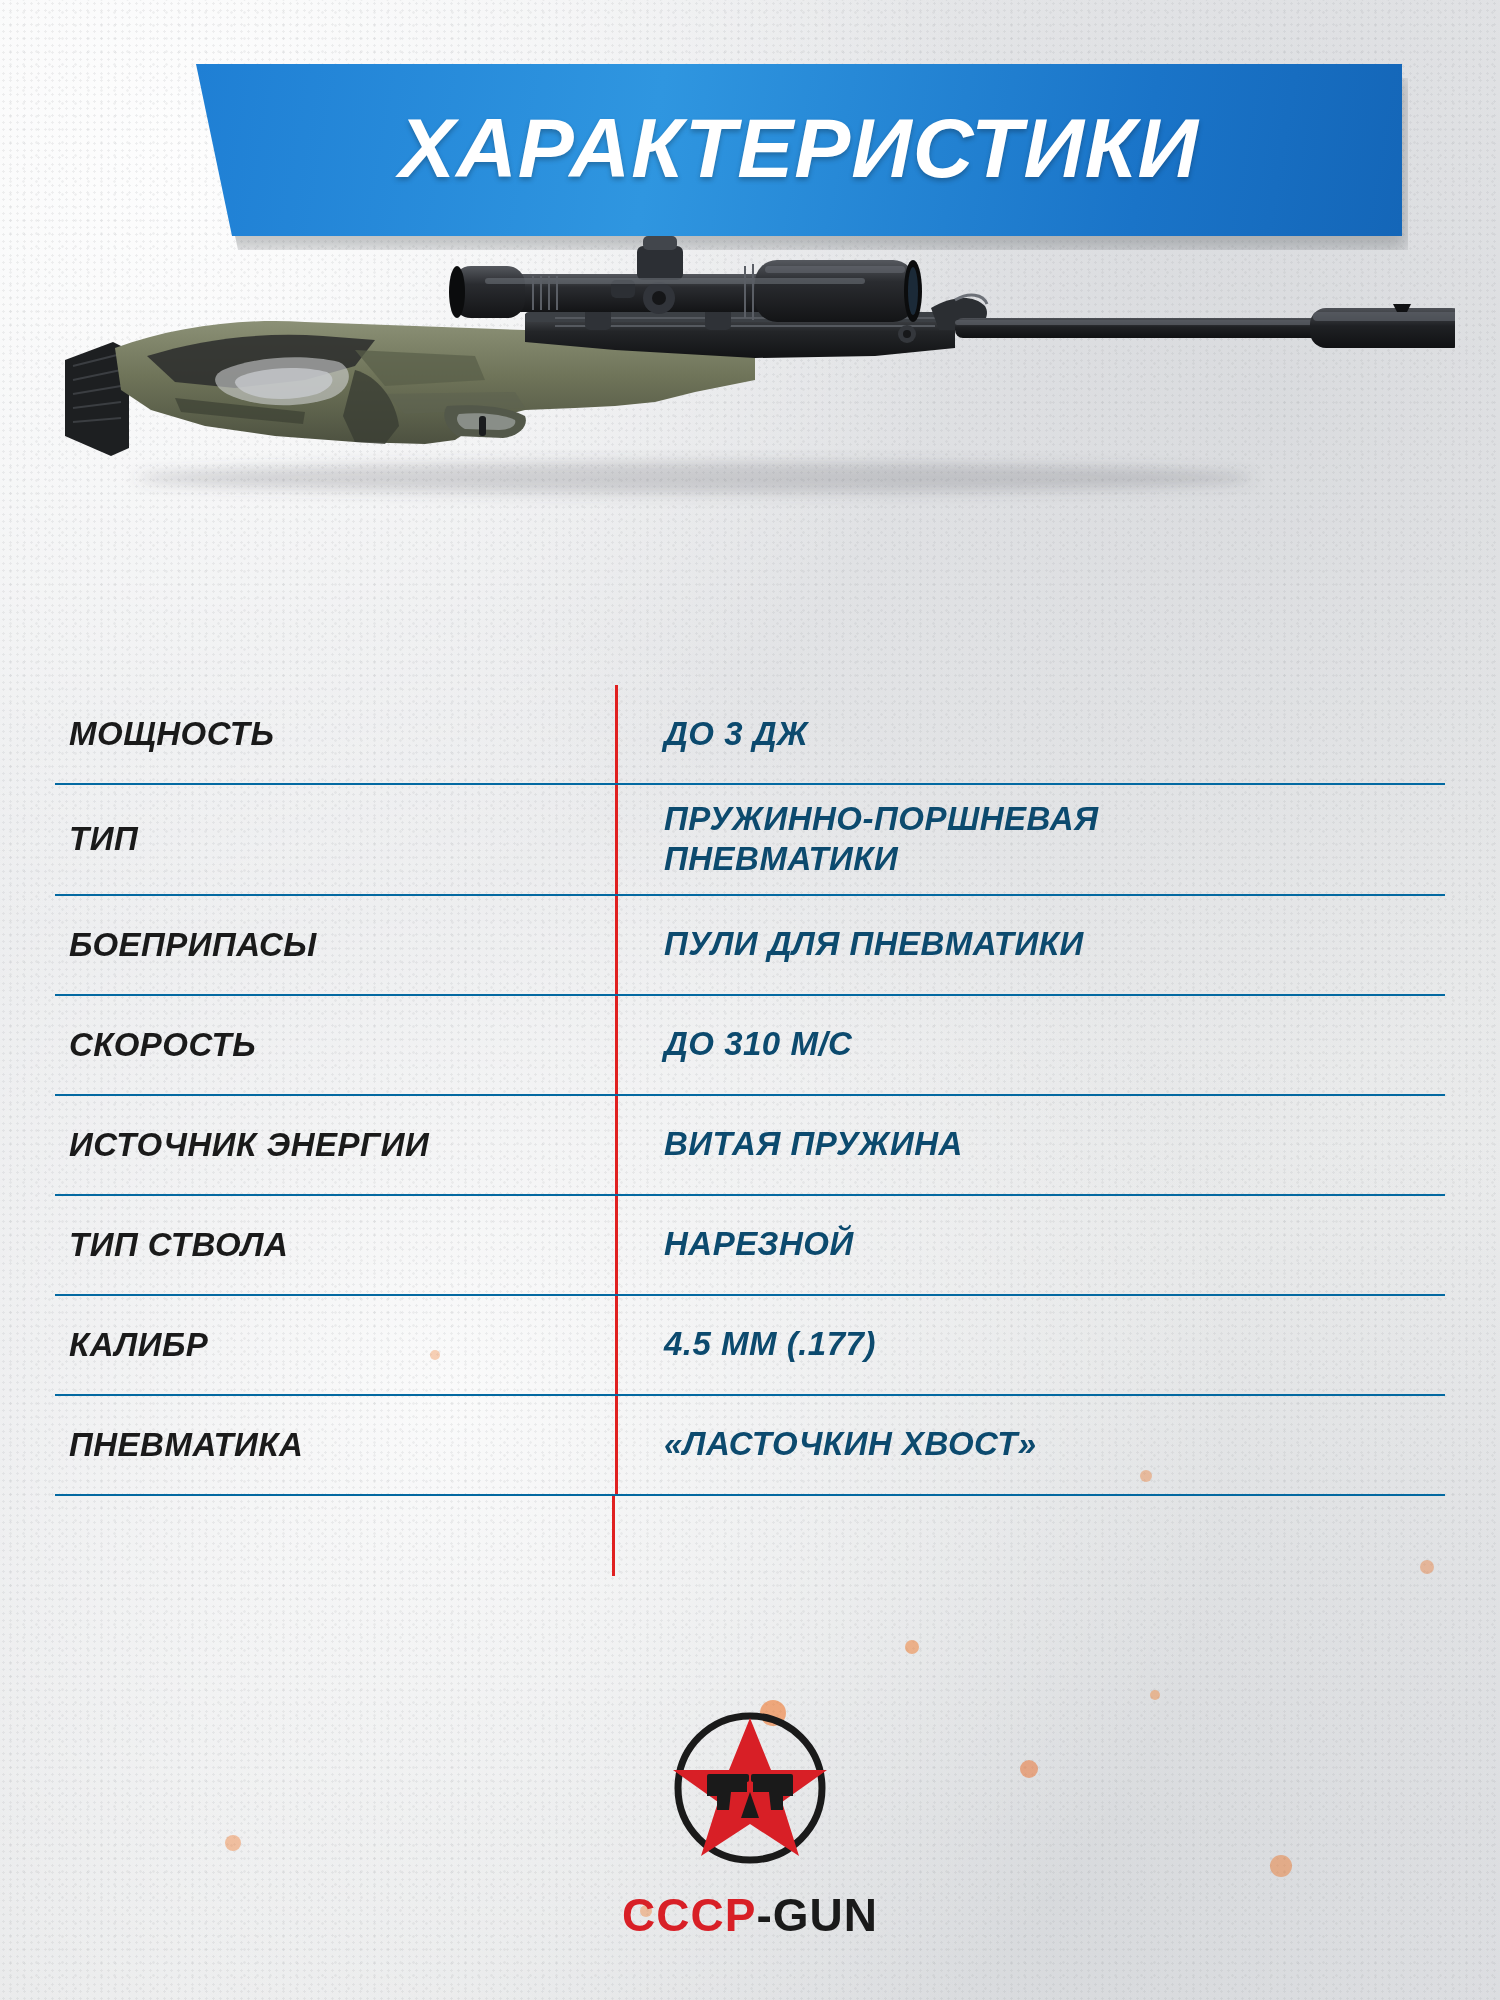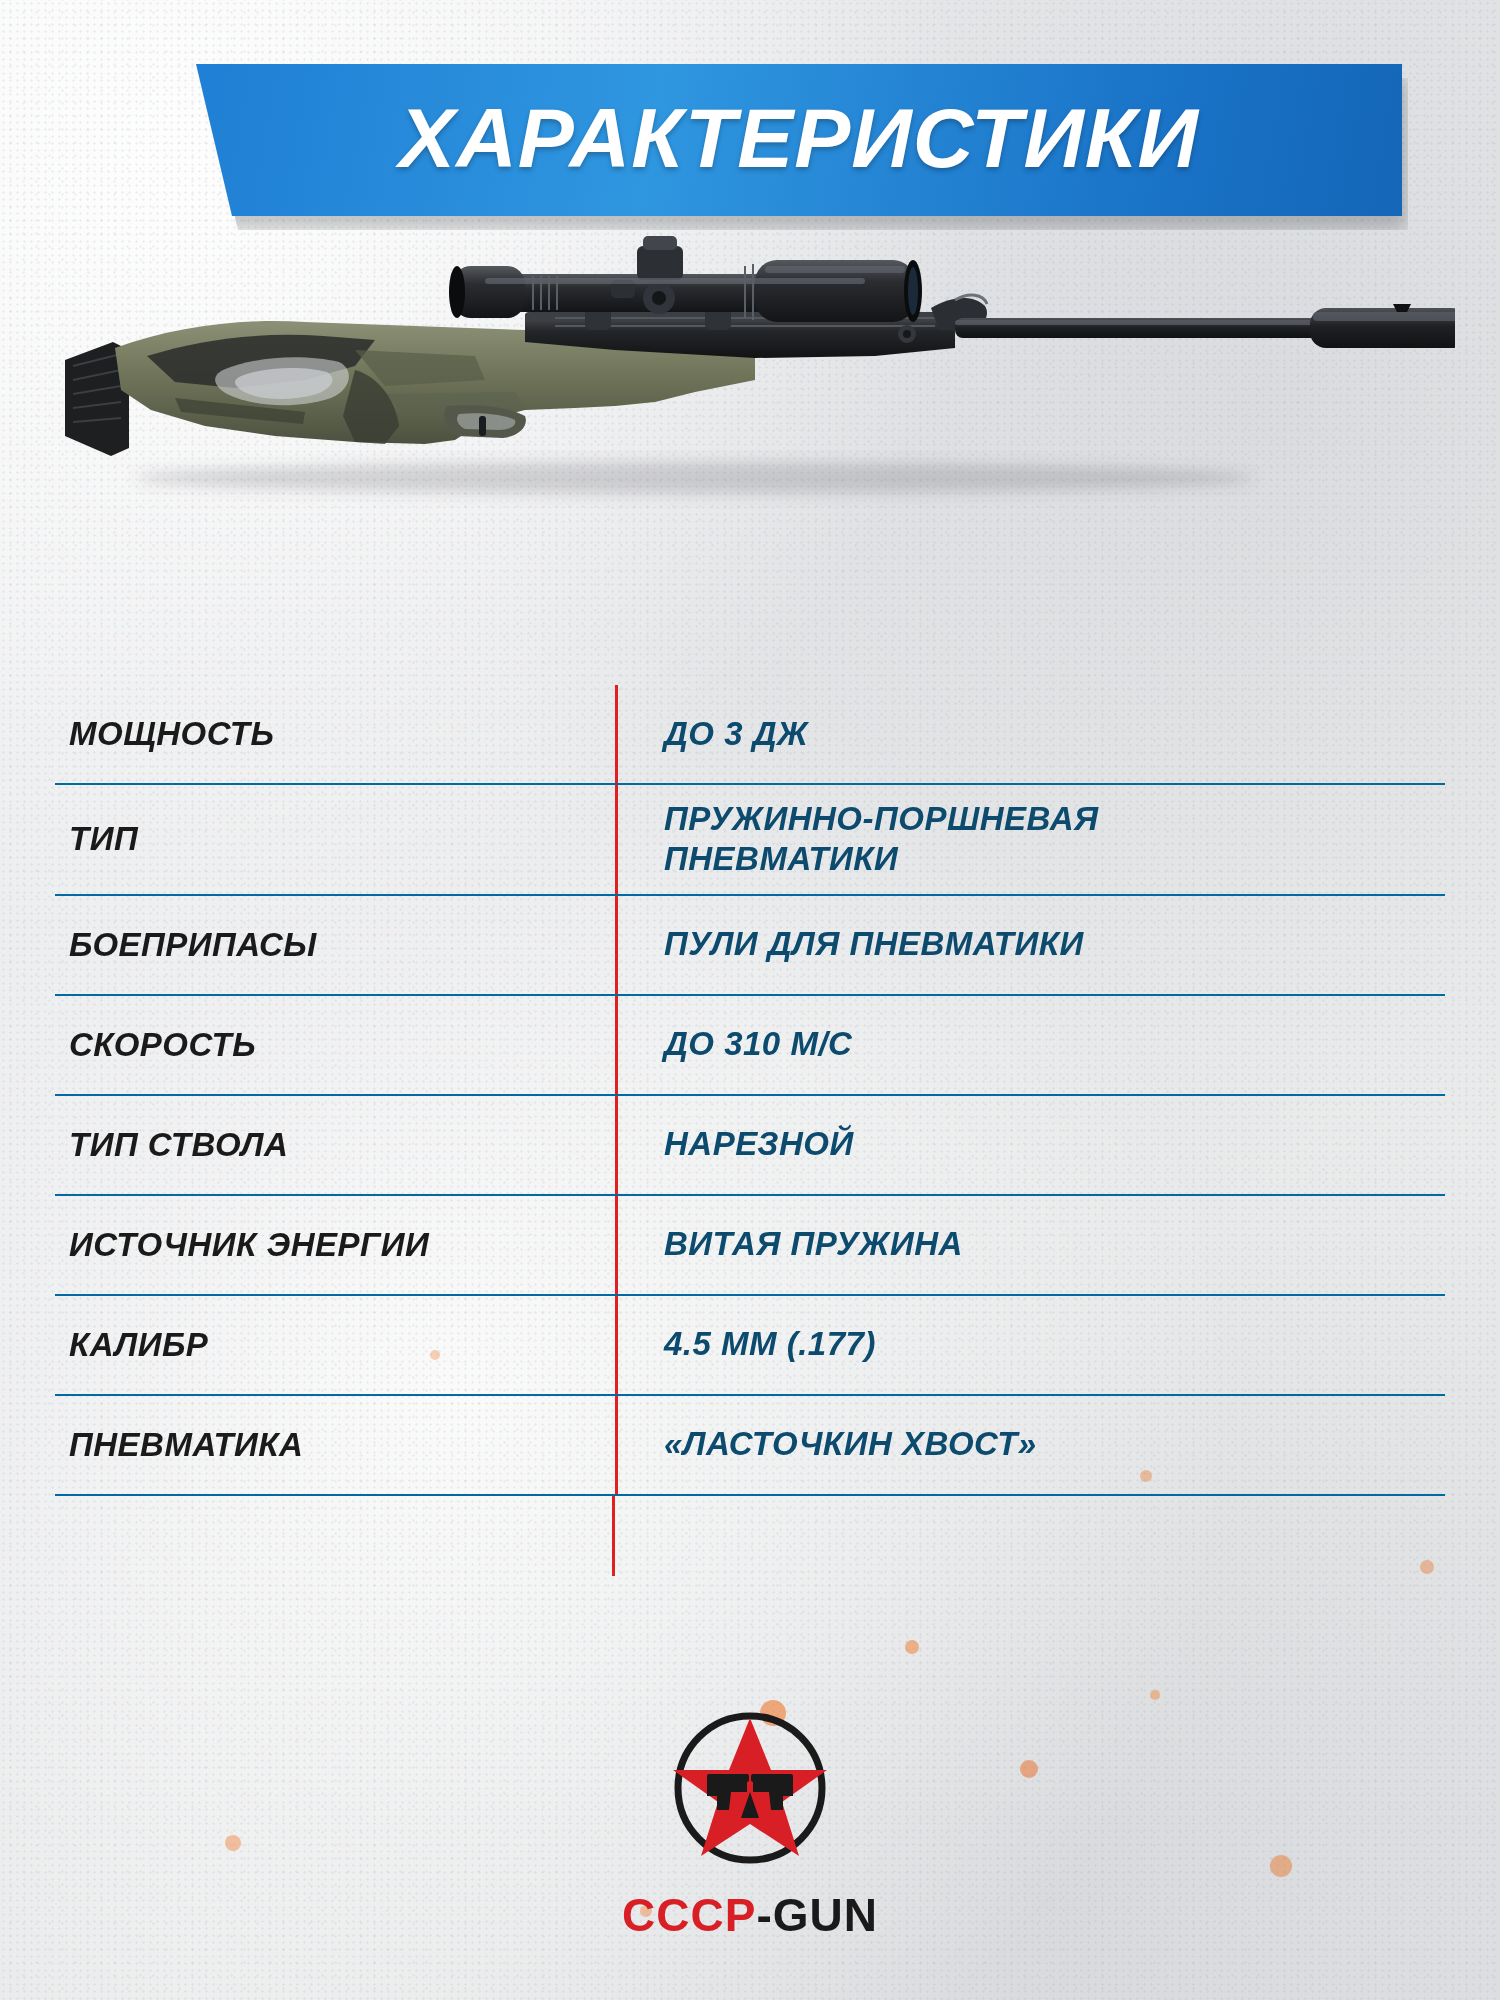--- a/index.html
+++ b/index.html
@@ -25,21 +25,21 @@
     background-image:
       radial-gradient(rgba(150,152,158,0.16) 1px, transparent 1.4px),
       radial-gradient(rgba(120,122,128,0.10) 1px, transparent 1.6px);
     background-size:7px 7px, 13px 13px;
     background-position:0 0, 4px 6px;
     opacity:.85;
   }
   .speck{position:absolute;border-radius:50%;filter:blur(0.6px);}
 
   
-  .banner-wrap{position:absolute;left:196px;top:64px;width:1206px;height:152px;}
+  .banner-wrap{position:absolute;left:196px;top:64px;width:1206px;height:172px;}
   .banner-shadow{
     position:absolute;left:6px;top:14px;width:100%;height:100%;
     background:rgba(60,65,70,0.30);filter:blur(9px);
     clip-path:polygon(0 0,100% 0,100% 100%,36px 100%);
   }
   .banner{
     position:absolute;inset:0;
     background:linear-gradient(100deg,#1f7fd4 0%,#2f96e0 38%,#1a74c8 78%,#1466b8 100%);
     clip-path:polygon(0 0,100% 0,100% 100%,36px 100%);
     display:flex;align-items:center;justify-content:center;
@@ -269,29 +269,29 @@
     <div class="value">ПУЛИ ДЛЯ ПНЕВМАТИКИ</div>
   </div>
 
   <div class="row">
     <div class="label">СКОРОСТЬ</div>
     <div class="divider"></div>
     <div class="value">ДО 310 М/С</div>
   </div>
 
   <div class="row">
+    <div class="label">ИСТОЧНИК ЭНЕРГИИ</div>
+    <div class="divider"></div>
+    <div class="value">ВИТАЯ ПРУЖИНА</div>
+  </div>
+
+  <div class="row">
     <div class="label">ТИП СТВОЛА</div>
     <div class="divider"></div>
     <div class="value">НАРЕЗНОЙ</div>
-  </div>
-
-  <div class="row">
-    <div class="label">ИСТОЧНИК ЭНЕРГИИ</div>
-    <div class="divider"></div>
-    <div class="value">ВИТАЯ ПРУЖИНА</div>
   </div>
 
   <div class="row">
     <div class="label">КАЛИБР</div>
     <div class="divider"></div>
     <div class="value">4.5 ММ (.177)</div>
   </div>
 
   <div class="row">
     <div class="label">ПНЕВМАТИКА</div>

